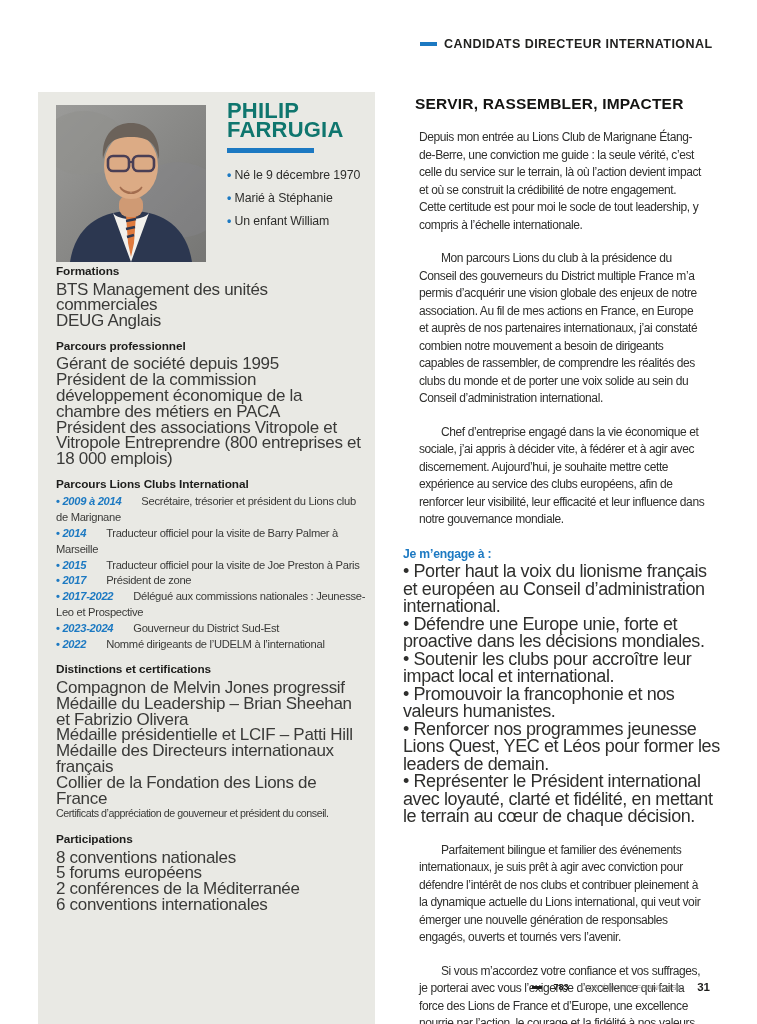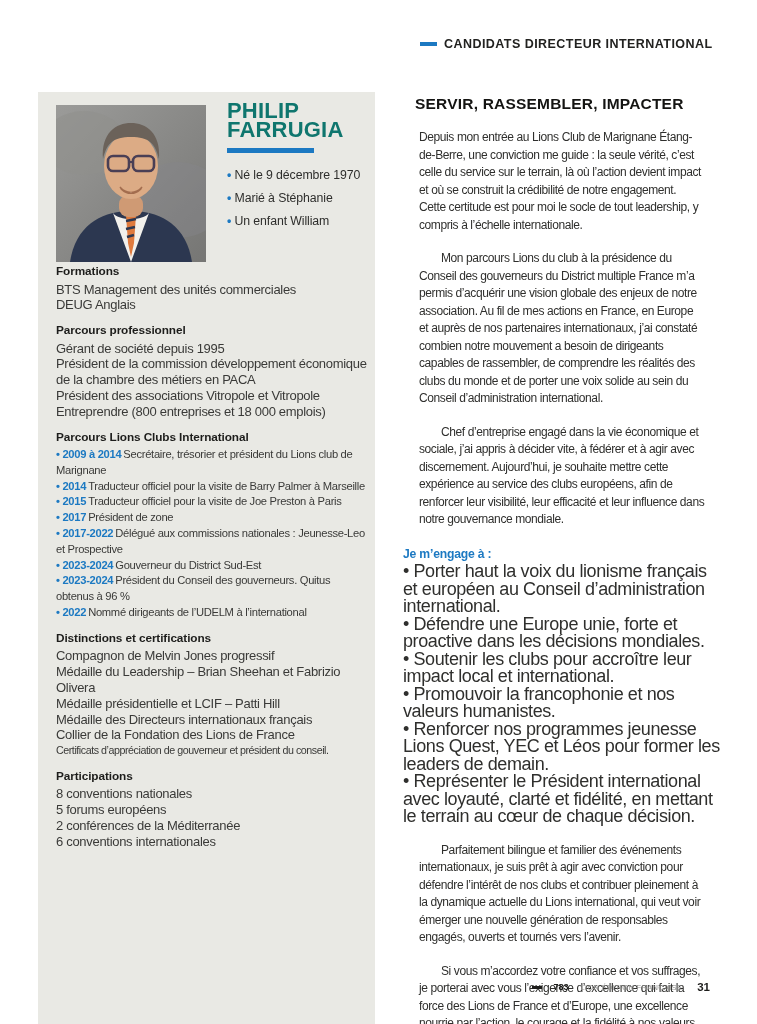--- a/index.html
+++ b/index.html
@@ -17,25 +17,25 @@
   .nameblock{position:absolute;left:189px;top:9px;width:146px;}
   .name{font-size:22px;font-weight:700;line-height:19px;color:#0f766e;letter-spacing:.2px;}
   .bar{width:87px;height:5px;background:#1c79c2;margin-top:9px;}
   .facts{margin-top:11px;}
   .fact{font-size:12.3px;line-height:23px;color:#2e2e2c;letter-spacing:-.1px;}
   .fact::before{content:"• ";color:#1c79c2;font-weight:700;}
 
   .secs{position:absolute;left:18px;top:172px;width:312px;}
   .sec{margin-bottom:10px;}
   .sec h3{margin:0;padding:0 0 2px 0;font-size:11.8px;font-weight:700;color:#1d1d1b;line-height:15.5px;letter-spacing:-.1px;}
-  .ln{font-size:13px;line-height:15.8px;color:#3a3a38;letter-spacing:-.3px;}
+  .ln{font-size:17px;line-height:15.8px;color:#3a3a38;letter-spacing:-.3px;}
   .ln.tight{font-size:10.7px;letter-spacing:-.45px;white-space:nowrap;}
   .li{font-size:11.2px;line-height:15.8px;color:#3a3a38;letter-spacing:-.3px;}
   .li::before{content:"• ";color:#1c79c2;font-weight:700;}
-  .yr{color:#1c79c2;font-weight:700;margin-right:2px;}
+  .yr{color:#1c79c2;font-weight:700;margin-right:20px;font-style:italic;}
 
   
   .statement{position:absolute;left:403px;top:95px;width:318px;}
   .stitle{margin:0 0 15px 12px;font-size:15.5px;font-weight:700;letter-spacing:.2px;color:#141412;}
   .para{margin:16px;font-size:12px;line-height:17.5px;color:#2f2f2d;letter-spacing:-.4px;}
   .para.ind{text-indent:22px;}
   .pledge-h{margin-top:17px;font-size:12.2px;line-height:17.5px;font-weight:700;color:#1c79c2;letter-spacing:-.2px;}
   .pli{font-size:18px;line-height:17.5px;color:#2f2f2d;letter-spacing:-.4px;}
   .pli::before{content:"• ";color:#2f2f2d;}
 
@@ -108,21 +108,20 @@
       </div>
 
       <div class="sec">
         <h3>Parcours Lions Clubs International</h3>
         <div class="li"><span class="yr">2009 à 2014</span><span>Secrétaire, trésorier et président du Lions club de Marignane</span></div>
         <div class="li"><span class="yr">2014</span><span>Traducteur officiel pour la visite de Barry Palmer à Marseille</span></div>
         <div class="li"><span class="yr">2015</span><span>Traducteur officiel pour la visite de Joe Preston à Paris</span></div>
         <div class="li"><span class="yr">2017</span><span>Président de zone</span></div>
         <div class="li"><span class="yr">2017-2022</span><span>Délégué aux commissions nationales : Jeunesse-Leo et Prospective</span></div>
         <div class="li"><span class="yr">2023-2024</span><span>Gouverneur du District Sud-Est</span></div>
-        <div class="li"><span class="yr">2023-2024</span><span>Président du Conseil des gouverneurs. Quitus obtenus à 96 %</span></div>
         <div class="li"><span class="yr">2022</span><span>Nommé dirigeants de l’UDELM à l’international</span></div>
       </div>
 
       <div class="sec">
         <h3>Distinctions et certifications</h3>
         <div class="ln">Compagnon de Melvin Jones progressif</div>
         <div class="ln">Médaille du Leadership – Brian Sheehan et Fabrizio Olivera</div>
         <div class="ln">Médaille présidentielle et LCIF – Patti Hill</div>
         <div class="ln">Médaille des Directeurs internationaux français</div>
         <div class="ln">Collier de la Fondation des Lions de France</div>

